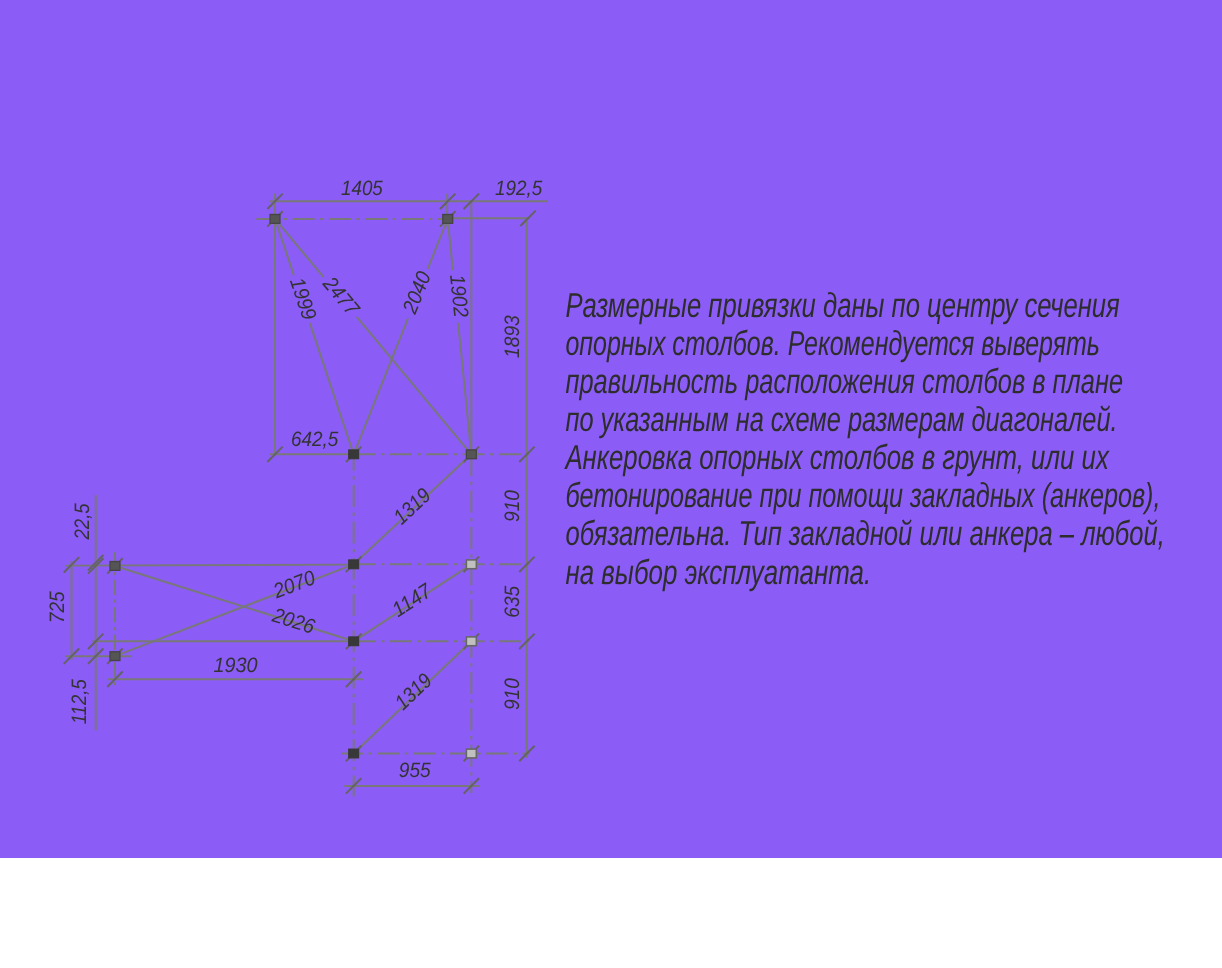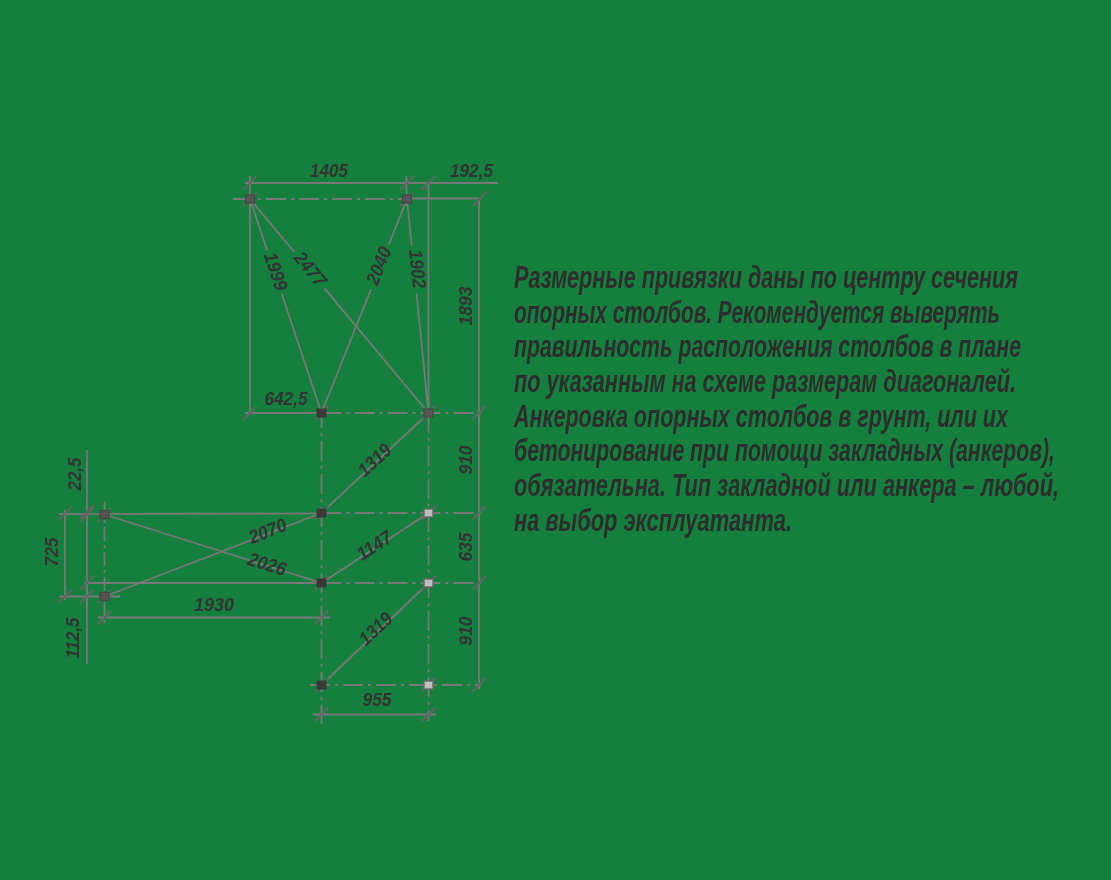--- a/index.html
+++ b/index.html
@@ -1,17 +1,17 @@
 <!DOCTYPE html>
 <html><head>
 <meta charset="utf-8">
 <style>
   html,body{margin:0;padding:0;background:#ffffff;}
-  #page{position:relative;width:1111px;height:880px;background:#15803d;overflow:hidden;
-        font-family:"Liberation Sans", sans-serif;font-weight:bold;}
+  #page{position:relative;width:1111px;height:780px;background:#8b5cf6;overflow:hidden;
+        font-family:"Liberation Sans", sans-serif;}
   svg text{font-family:"Liberation Sans", sans-serif;font-style:italic;}
 </style>
 </head>
 <body>
 <div id="page">
 <svg width="1111" height="880" viewBox="0 0 1111 880">
   <g stroke="#787878" stroke-width="1.8" fill="none" stroke-linecap="butt">
     <line x1="245" y1="183" x2="498" y2="183"></line>
     <line x1="233" y1="199" x2="407" y2="199" stroke-dasharray="20 5 3 5"></line>
     <line x1="407" y1="198.5" x2="482" y2="198.5"></line>

